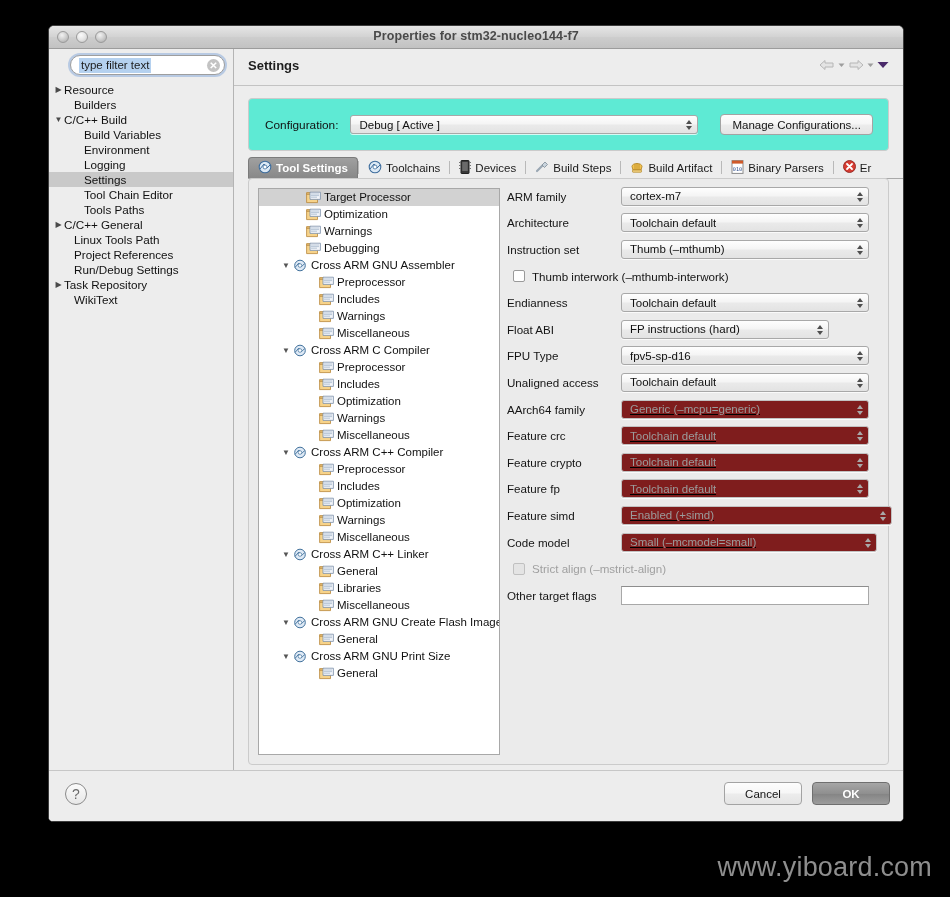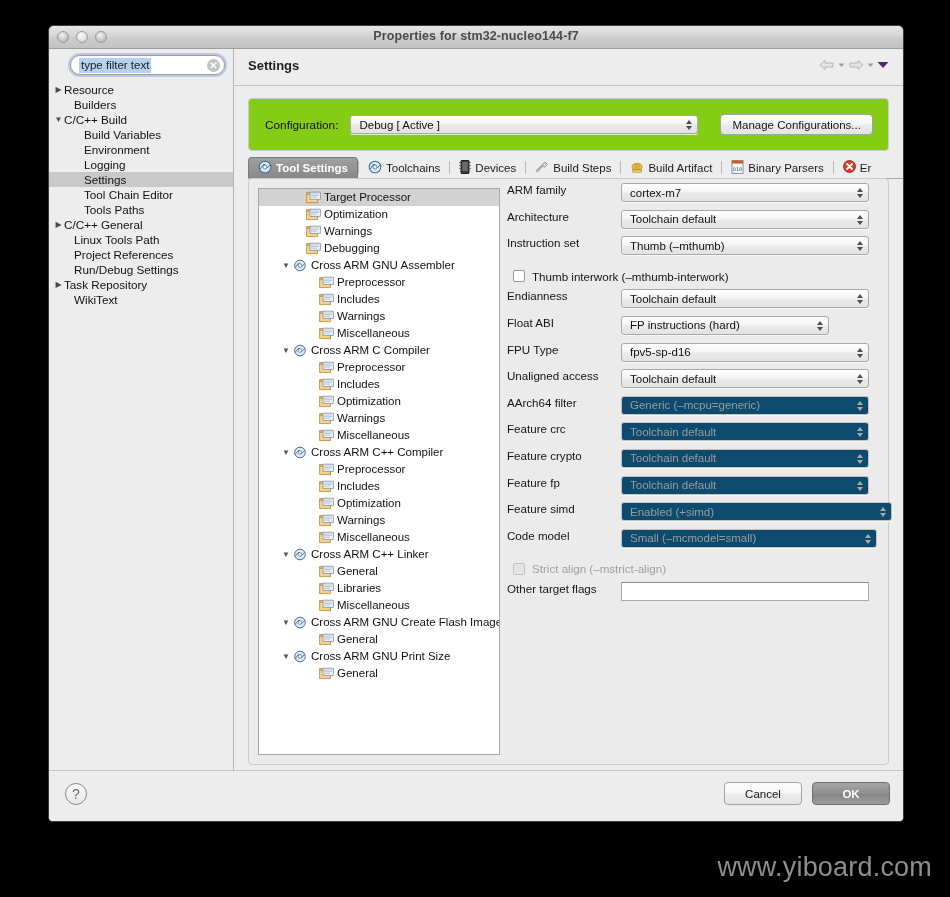--- a/index.html
+++ b/index.html
@@ -109,21 +109,21 @@
     position: absolute; right: 14px; top: 10px;
     display: flex; align-items: center; gap: 3px;
   }
   .navicons svg { display: block; }
 
   .main-inner { position: absolute; left: 0; right: 0; top: 37px; bottom: 0; }
 
   .config-box {
     position: absolute; left: 14px; top: 12px; right: 14px;
     height: 51px;
-    background: #84cc16;
+    background: #5eead4;
     border: 1px solid #cbcbcb;
     border-radius: 4px;
   }
   .config-row { display: flex; align-items: center; height: 100%; padding-left: 16px; }
   .config-label { font-size: 11.8px; color: #111; margin-right: 12px; }
 
   
   .combo {
     position: relative; height: 19px;
     background: linear-gradient(to bottom, #fefefe 0%, #f4f4f4 48%, #eaeaea 52%, #e3e3e3 100%);
@@ -141,21 +141,21 @@
     position: absolute; right: 5px; top: 2px;
     width: 7px; height: 14px;
     display: flex; flex-direction: column; align-items: center; justify-content: center; gap: 2px;
   }
   .combo .arrows i {
     display: block; width: 0; height: 0; border-left: 3.5px solid transparent;
     border-right: 3.5px solid transparent;
   }
   .combo .arrows i.up { border-bottom: 4px solid #4e4e4e; }
   .combo .arrows i.dn { border-top: 4px solid #4e4e4e; }
-  .combo.disabled { background: #0c4a6e; border-color: #c2c2c2; }
+  .combo.disabled { background: #7f1d1d; border-color: #c2c2c2; text-decoration: underline; }
   .combo.disabled .cv { color: #9b9b9b; }
   .combo.disabled .arrows i.up { border-bottom-color: #a9a9a9; }
   .combo.disabled .arrows i.dn { border-top-color: #a9a9a9; }
 
   .btn {
     height: 21px; padding: 0 11px;
     background: linear-gradient(to bottom, #fdfdfd 0%, #f6f6f6 47%, #ececec 53%, #e4e4e4 100%);
     border: 1px solid #a3a3a3; border-radius: 4px;
     font-size: 11.5px; color: #141414;
     display: inline-flex; align-items: center; justify-content: center;
@@ -203,21 +203,21 @@
     height: 17px; line-height: 17px; display: flex; align-items: center;
     font-size: 11.5px; color: #111; white-space: nowrap; padding-left: 20px;
   }
   .st-node.sel { background: #d2d2d2; }
   .st-tw { width: 14px; flex: 0 0 14px; text-align: center; font-size: 8px; color: #555; }
   .ico { width: 15px; height: 13px; flex: 0 0 15px; margin-right: 3px; position: relative; }
 
   .form {
     position: absolute; left: 258px; top: 4px; right: 10px; bottom: 8px;
   }
-  .frow { display: flex; align-items: flex-start; height: 26.6px; }
+  .frow { display: flex; align-items: center; height: 26.6px; }
   .flabel { width: 114px; font-size: 11.6px; color: #141414; flex: 0 0 114px; }
   .fctrl { flex: 1; max-width: 248px; }
   .cbrow { display: flex; align-items: center; height: 26.6px; padding-left: 6px; }
   .cbox {
     width: 12px; height: 12px; background: #fff;
     border: 1px solid #9a9a9a; border-radius: 2px; margin-right: 7px;
     box-sizing: border-box;
   }
   .cbox.disabled { background: #e4e4e4; border-color: #c0c0c0; }
   .cbtext { font-size: 11.6px; color: #141414; }
@@ -875,21 +875,21 @@
                     <span class="combo" style="width:248px;">
                       <span class="cv">Toolchain default</span>
                       <span class="arrows">
                         <i class="up"></i>
                         <i class="dn"></i>
                       </span>
                     </span>
                   </span>
                 </div>
                 <div class="frow">
-                  <span class="flabel">AArch64 filter</span>
+                  <span class="flabel">AArch64 family</span>
                   <span class="fctrl">
                     <span class="combo disabled" style="width:248px;">
                       <span class="cv">Generic (–mcpu=generic)</span>
                       <span class="arrows">
                         <i class="up"></i>
                         <i class="dn"></i>
                       </span>
                     </span>
                   </span>
                 </div>

